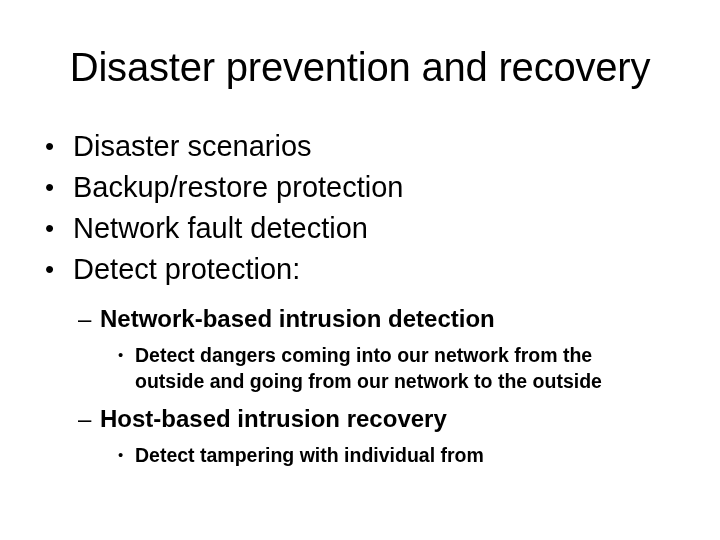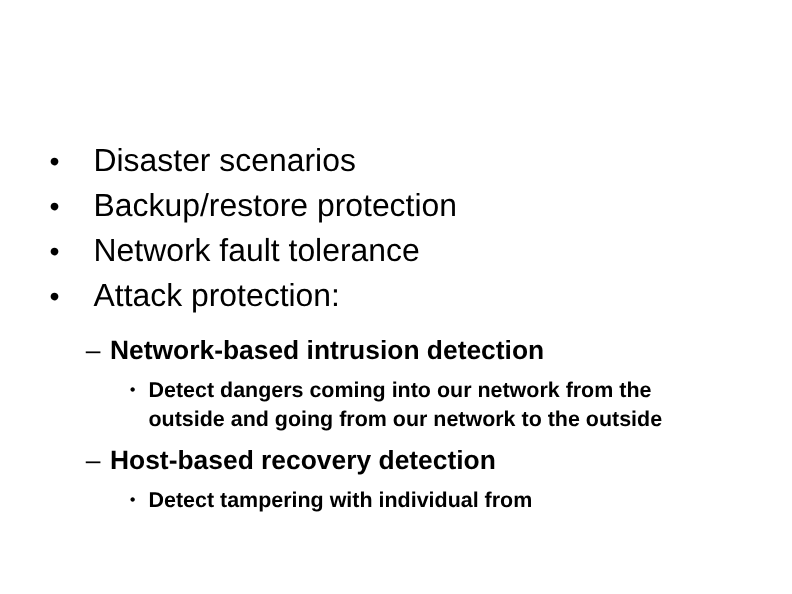--- a/index.html
+++ b/index.html
@@ -61,21 +61,20 @@
     flex: 0 0 33px;
     text-align: left;
     padding-left: 5px;
     box-sizing: border-box;
     font-size: 26px;
     line-height: 41px;
   }
   .lvl1 .btext {
     flex: 1 1 auto;
     white-space: nowrap;
-    margin-left: 12px;
   }
 
   
   .lvl2 {
     font-size: 24px;
     line-height: 34px;
     font-weight: 400;
     margin-left: 38px;
   }
   .lvl2 .marker {
@@ -113,62 +112,63 @@
 
   .spacer-2 { height: 8px; }
   .spacer-3 { height: 6px; }
   .spacer-pre-l2 { height: 12px; }
 </style>
 </head>
 <body>
 
 <div class="slide">
 
+  <div class="slide-title">Disaster prevention and recovery</div>
 
   <div class="body-block">
 
     <div class="bullet-row lvl1">
       <span class="marker">•</span>
       <span class="btext">Disaster scenarios</span>
     </div>
 
     <div class="bullet-row lvl1">
       <span class="marker">•</span>
       <span class="btext">Backup/restore protection</span>
     </div>
 
     <div class="bullet-row lvl1">
       <span class="marker">•</span>
-      <span class="btext">Network fault tolerance</span>
+      <span class="btext">Network fault detection</span>
     </div>
 
     <div class="bullet-row lvl1">
       <span class="marker">•</span>
-      <span class="btext">Attack protection:</span>
+      <span class="btext">Detect protection:</span>
     </div>
 
     <div class="spacer-pre-l2"></div>
 
     <div class="bullet-row lvl2">
       <span class="marker">–</span>
       <span class="btext">Network-based intrusion detection</span>
     </div>
 
     <div class="spacer-3"></div>
 
     <div class="bullet-row lvl3">
       <span class="marker">•</span>
       <span class="btext">Detect dangers coming into our network from the outside and going from our network to the outside</span>
     </div>
 
     <div class="spacer-2"></div>
 
     <div class="bullet-row lvl2">
       <span class="marker">–</span>
-      <span class="btext">Host-based recovery detection</span>
+      <span class="btext">Host-based intrusion recovery</span>
     </div>
 
     <div class="spacer-3"></div>
 
     <div class="bullet-row lvl3">
       <span class="marker">•</span>
       <span class="btext">Detect tampering with individual from</span>
     </div>
 
   </div>

